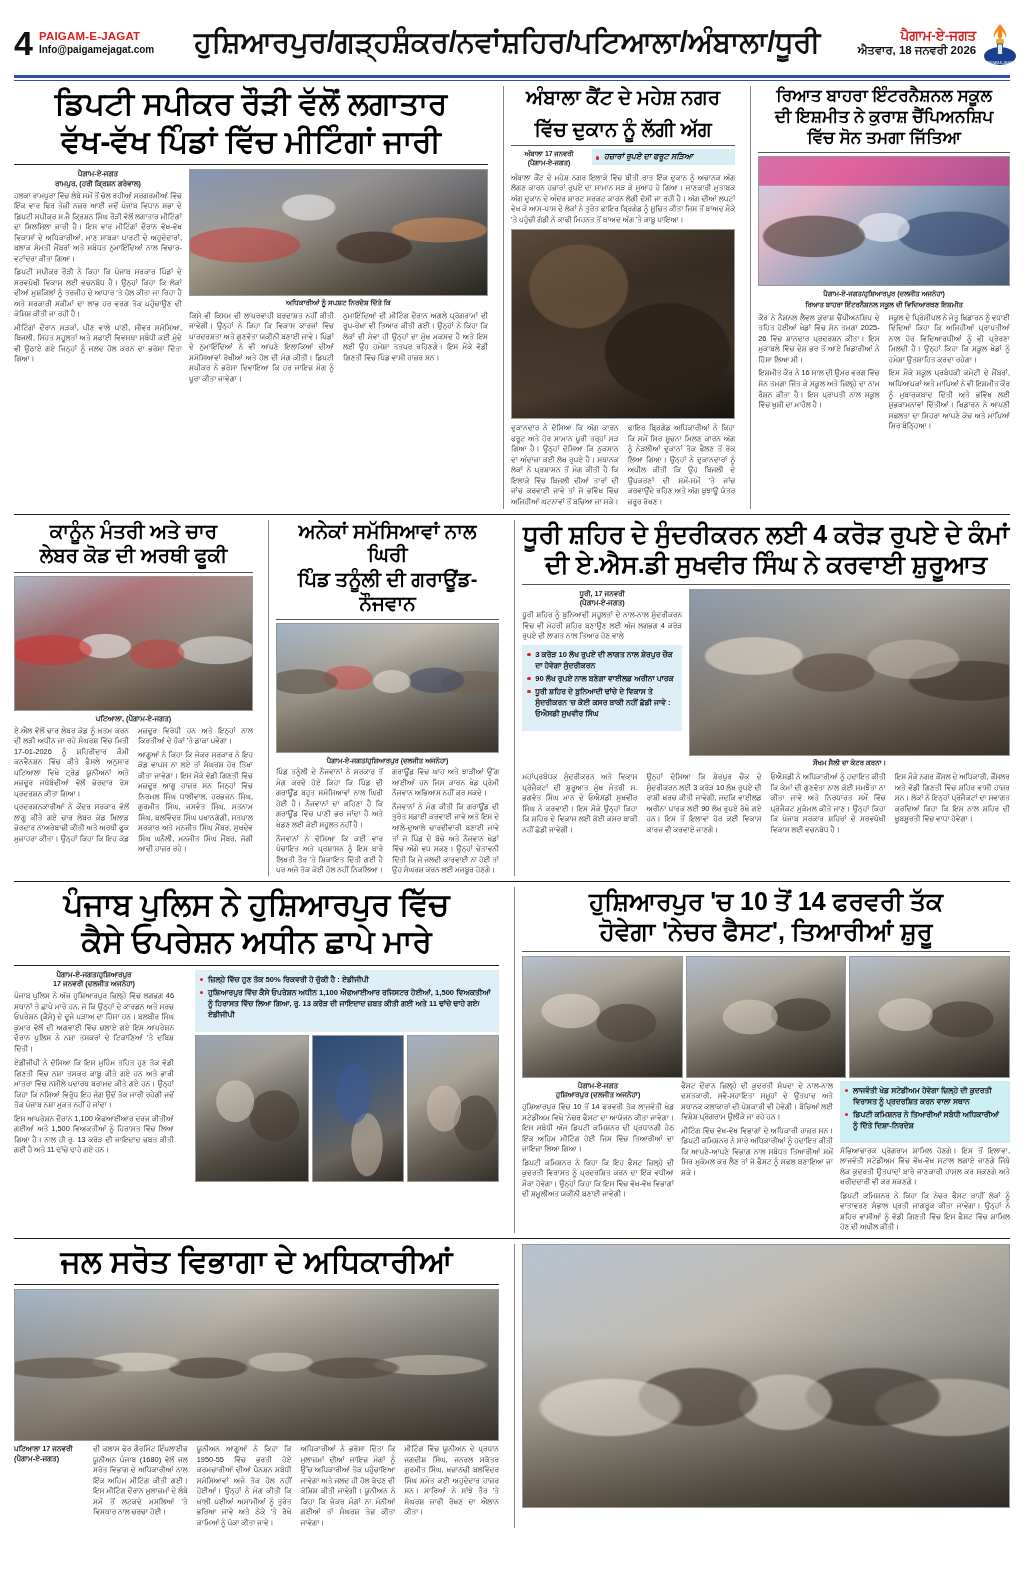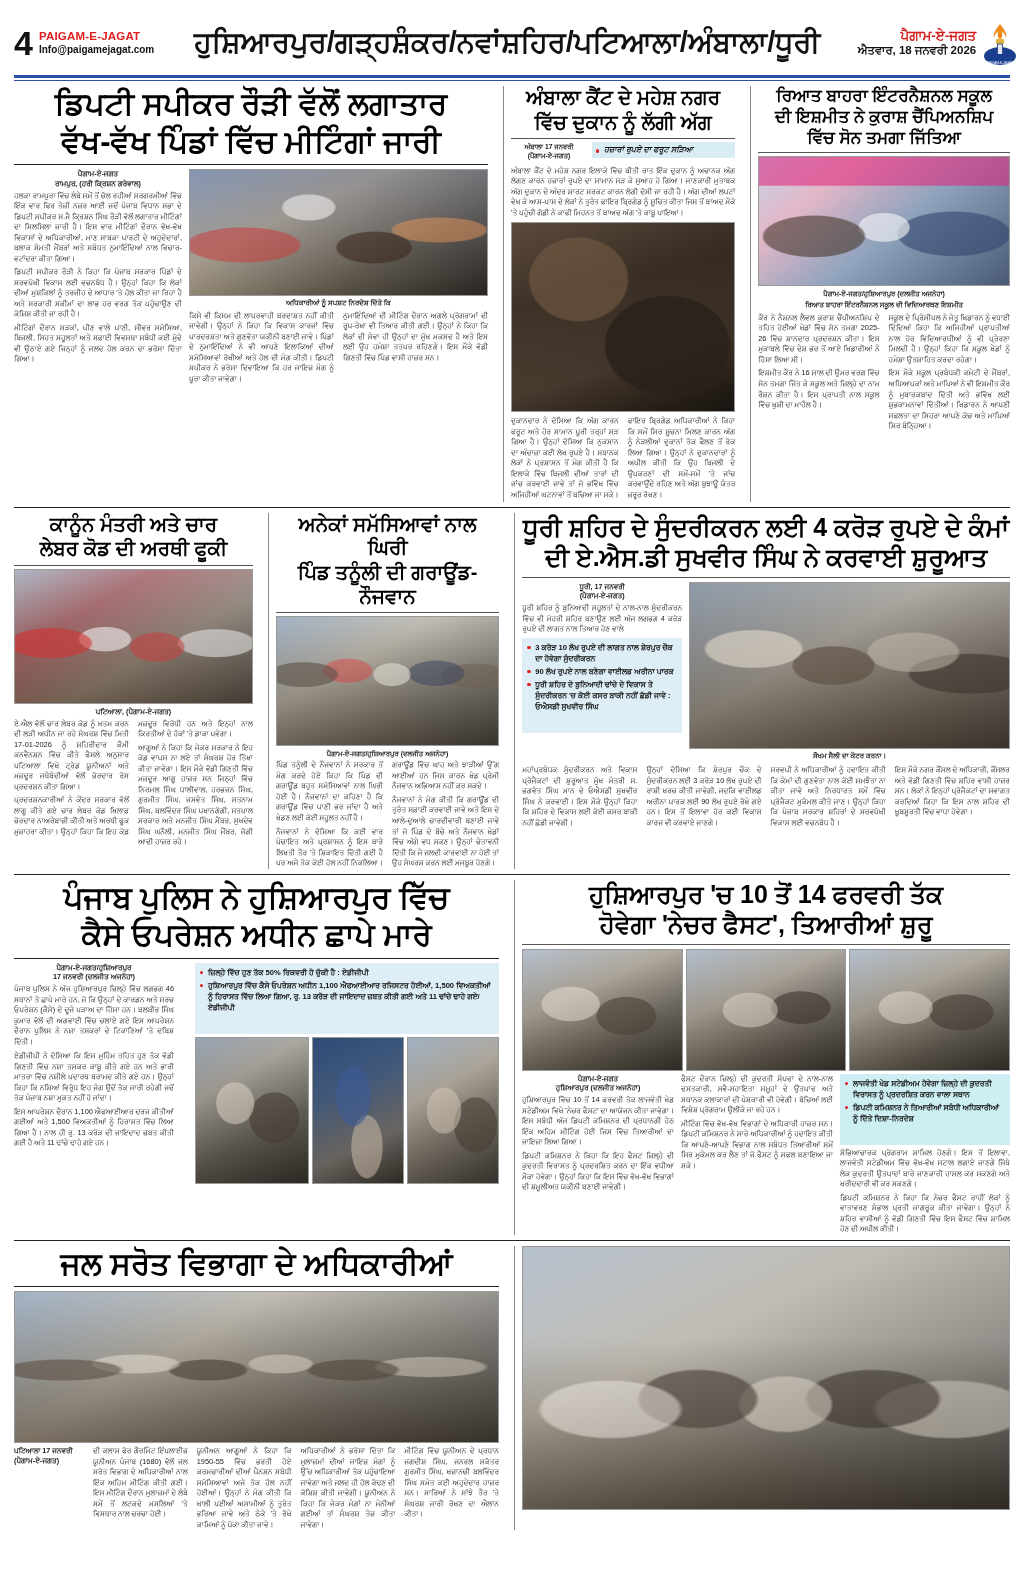--- a/index.html
+++ b/index.html
@@ -139,21 +139,21 @@
   }
   .photo {
     background: #b9b9b9;
     position: relative;
     overflow: hidden;
     border: 0.5px solid #999;
   }
 
   .bulletbox {
     background: #ddeef6;
-    padding: 4px 5px 21px 4px;
+    padding: 4px 5px 12px 4px;
     margin: 3px 0;
   }
   .bulletbox.cyan { background: #cdeef2; }
   .bulletbox ul { margin: 0; padding: 0; list-style: none; }
   .bulletbox li {
     position: relative;
     padding-left: 9px;
     font-size: 7.6px;
     line-height: 1.45;
     font-weight: bold;
@@ -268,21 +268,21 @@
           <div class="cols2">
             <div class="body-txt">ਕਿਸੇ ਵੀ ਕਿਸਮ ਦੀ ਲਾਪਰਵਾਹੀ ਬਰਦਾਸ਼ਤ ਨਹੀਂ ਕੀਤੀ ਜਾਵੇਗੀ। ਉਨ੍ਹਾਂ ਨੇ ਕਿਹਾ ਕਿ ਵਿਕਾਸ ਕਾਰਜਾਂ ਵਿੱਚ ਪਾਰਦਰਸ਼ਤਾ ਅਤੇ ਗੁਣਵੱਤਾ ਯਕੀਨੀ ਬਣਾਈ ਜਾਵੇ। ਪਿੰਡਾਂ ਦੇ ਨੁਮਾਇੰਦਿਆਂ ਨੇ ਵੀ ਆਪਣੇ ਇਲਾਕਿਆਂ ਦੀਆਂ ਸਮੱਸਿਆਵਾਂ ਰੱਖੀਆਂ ਅਤੇ ਹੱਲ ਦੀ ਮੰਗ ਕੀਤੀ। ਡਿਪਟੀ ਸਪੀਕਰ ਨੇ ਭਰੋਸਾ ਦਿਵਾਇਆ ਕਿ ਹਰ ਜਾਇਜ਼ ਮੰਗ ਨੂੰ ਪੂਰਾ ਕੀਤਾ ਜਾਵੇਗਾ।</div>
             <div class="body-txt" style="margin-top:3px;">ਨੁਮਾਇੰਦਿਆਂ ਦੀ ਮੀਟਿੰਗ ਦੌਰਾਨ ਅਗਲੇ ਪ੍ਰੋਗਰਾਮਾਂ ਦੀ ਰੂਪ-ਰੇਖਾ ਵੀ ਤਿਆਰ ਕੀਤੀ ਗਈ। ਉਨ੍ਹਾਂ ਨੇ ਕਿਹਾ ਕਿ ਲੋਕਾਂ ਦੀ ਸੇਵਾ ਹੀ ਉਨ੍ਹਾਂ ਦਾ ਮੁੱਖ ਮਕਸਦ ਹੈ ਅਤੇ ਇਸ ਲਈ ਉਹ ਹਮੇਸ਼ਾ ਤਤਪਰ ਰਹਿਣਗੇ। ਇਸ ਮੌਕੇ ਵੱਡੀ ਗਿਣਤੀ ਵਿੱਚ ਪਿੰਡ ਵਾਸੀ ਹਾਜ਼ਰ ਸਨ।</div>
           </div>
         </div>
       </div>
     </div>
 
     <div class="col vline" style="width:243px; padding:0 7px;">
       <div class="hl hl-md">ਅੰਬਾਲਾ ਕੈਂਟ ਦੇ ਮਹੇਸ਼ ਨਗਰ</div>
-      <div class="hl hl-md" style="margin-top:1px;">ਵਿੱਚ ਦੁਕਾਨ ਨੂੰ ਲੱਗੀ ਅੱਗ</div>
+      <div class="hl hl-md" style="margin-top:8px;">ਵਿੱਚ ਦੁਕਾਨ ਨੂੰ ਲੱਗੀ ਅੱਗ</div>
       <div class="rule-h-thin" style="margin:4px 0 3px;"></div>
 
       <div style="display:flex; gap:5px; align-items:flex-start;">
         <div class="byline" style="white-space:pre-line; width:76px; flex:none; font-size:6.8px;">ਅੰਬਾਲਾ 17 ਜਨਵਰੀ
 (ਪੈਗਾਮ-ਏ-ਜਗਤ)</div>
         <div class="inline-strip" style="flex:1;">ਹਜ਼ਾਰਾਂ ਰੁਪਏ ਦਾ ਫਰੂਟ ਸੜਿਆ</div>
       </div>
 
       <div class="body-txt" style="margin-top:3px;">ਅੰਬਾਲਾ ਕੈਂਟ ਦੇ ਮਹੇਸ਼ ਨਗਰ ਇਲਾਕੇ ਵਿੱਚ ਬੀਤੀ ਰਾਤ ਇੱਕ ਦੁਕਾਨ ਨੂੰ ਅਚਾਨਕ ਅੱਗ ਲੱਗਣ ਕਾਰਨ ਹਜ਼ਾਰਾਂ ਰੁਪਏ ਦਾ ਸਾਮਾਨ ਸੜ ਕੇ ਸੁਆਹ ਹੋ ਗਿਆ। ਜਾਣਕਾਰੀ ਮੁਤਾਬਕ ਅੱਗ ਦੁਕਾਨ ਦੇ ਅੰਦਰ ਸ਼ਾਰਟ ਸਰਕਟ ਕਾਰਨ ਲੱਗੀ ਦੱਸੀ ਜਾ ਰਹੀ ਹੈ। ਅੱਗ ਦੀਆਂ ਲਪਟਾਂ ਵੇਖ ਕੇ ਆਸ-ਪਾਸ ਦੇ ਲੋਕਾਂ ਨੇ ਤੁਰੰਤ ਫਾਇਰ ਬ੍ਰਿਗੇਡ ਨੂੰ ਸੂਚਿਤ ਕੀਤਾ ਜਿਸ ਤੋਂ ਬਾਅਦ ਮੌਕੇ 'ਤੇ ਪਹੁੰਚੀ ਗੱਡੀ ਨੇ ਕਾਫੀ ਮਿਹਨਤ ਤੋਂ ਬਾਅਦ ਅੱਗ 'ਤੇ ਕਾਬੂ ਪਾਇਆ।</div>
 
@@ -395,21 +395,21 @@
                radial-gradient(ellipse at 88% 55%, rgba(60,52,44,.6) 0 15%, transparent 16%),
                linear-gradient(180deg, rgba(150,160,172,.4), rgba(45,40,34,.55));"></div>
           </div>
           <div class="caption">ਸੌਖਮ ਸੈਲੀ ਦਾ ਕੰਟਰ ਕਰਨਾ।</div>
         </div>
       </div>
 
       <div class="cols4" style="margin-top:2px;">
         <div class="body-txt">ਮਹਾਂਪ੍ਰਬੰਧਕ ਸੁੰਦਰੀਕਰਨ ਅਤੇ ਵਿਕਾਸ ਪ੍ਰੋਜੈਕਟਾਂ ਦੀ ਸ਼ੁਰੂਆਤ ਮੁੱਖ ਮੰਤਰੀ ਸ. ਭਗਵੰਤ ਸਿੰਘ ਮਾਨ ਦੇ ਓਐਸਡੀ ਸੁਖਵੀਰ ਸਿੰਘ ਨੇ ਕਰਵਾਈ। ਇਸ ਮੌਕੇ ਉਨ੍ਹਾਂ ਕਿਹਾ ਕਿ ਸ਼ਹਿਰ ਦੇ ਵਿਕਾਸ ਲਈ ਕੋਈ ਕਸਰ ਬਾਕੀ ਨਹੀਂ ਛੱਡੀ ਜਾਵੇਗੀ।</div>
         <div class="body-txt" style="margin-top:3px;">ਉਨ੍ਹਾਂ ਦੱਸਿਆ ਕਿ ਸ਼ੇਰਪੁਰ ਚੌਕ ਦੇ ਸੁੰਦਰੀਕਰਨ ਲਈ 3 ਕਰੋੜ 10 ਲੱਖ ਰੁਪਏ ਦੀ ਰਾਸ਼ੀ ਖਰਚ ਕੀਤੀ ਜਾਵੇਗੀ, ਜਦਕਿ ਵਾਈਲਡ ਅਰੀਨਾ ਪਾਰਕ ਲਈ 90 ਲੱਖ ਰੁਪਏ ਰੱਖੇ ਗਏ ਹਨ। ਇਸ ਤੋਂ ਇਲਾਵਾ ਹੋਰ ਕਈ ਵਿਕਾਸ ਕਾਰਜ ਵੀ ਕਰਵਾਏ ਜਾਣਗੇ।</div>
-        <div class="body-txt" style="margin-top:3px;">ਸਰਵਪੀ ਨੇ ਅਧਿਕਾਰੀਆਂ ਨੂੰ ਹਦਾਇਤ ਕੀਤੀ ਕਿ ਕੰਮਾਂ ਦੀ ਗੁਣਵੱਤਾ ਨਾਲ ਕੋਈ ਸਮਝੌਤਾ ਨਾ ਕੀਤਾ ਜਾਵੇ ਅਤੇ ਨਿਰਧਾਰਤ ਸਮੇਂ ਵਿੱਚ ਪ੍ਰੋਜੈਕਟ ਮੁਕੰਮਲ ਕੀਤੇ ਜਾਣ। ਉਨ੍ਹਾਂ ਕਿਹਾ ਕਿ ਪੰਜਾਬ ਸਰਕਾਰ ਸ਼ਹਿਰਾਂ ਦੇ ਸਰਵਪੱਖੀ ਵਿਕਾਸ ਲਈ ਵਚਨਬੱਧ ਹੈ।</div>
+        <div class="body-txt" style="margin-top:3px;">ਓਐਸਡੀ ਨੇ ਅਧਿਕਾਰੀਆਂ ਨੂੰ ਹਦਾਇਤ ਕੀਤੀ ਕਿ ਕੰਮਾਂ ਦੀ ਗੁਣਵੱਤਾ ਨਾਲ ਕੋਈ ਸਮਝੌਤਾ ਨਾ ਕੀਤਾ ਜਾਵੇ ਅਤੇ ਨਿਰਧਾਰਤ ਸਮੇਂ ਵਿੱਚ ਪ੍ਰੋਜੈਕਟ ਮੁਕੰਮਲ ਕੀਤੇ ਜਾਣ। ਉਨ੍ਹਾਂ ਕਿਹਾ ਕਿ ਪੰਜਾਬ ਸਰਕਾਰ ਸ਼ਹਿਰਾਂ ਦੇ ਸਰਵਪੱਖੀ ਵਿਕਾਸ ਲਈ ਵਚਨਬੱਧ ਹੈ।</div>
         <div class="body-txt" style="margin-top:3px;">ਇਸ ਮੌਕੇ ਨਗਰ ਕੌਂਸਲ ਦੇ ਅਧਿਕਾਰੀ, ਕੌਂਸਲਰ ਅਤੇ ਵੱਡੀ ਗਿਣਤੀ ਵਿੱਚ ਸ਼ਹਿਰ ਵਾਸੀ ਹਾਜ਼ਰ ਸਨ। ਲੋਕਾਂ ਨੇ ਇਨ੍ਹਾਂ ਪ੍ਰੋਜੈਕਟਾਂ ਦਾ ਸਵਾਗਤ ਕਰਦਿਆਂ ਕਿਹਾ ਕਿ ਇਸ ਨਾਲ ਸ਼ਹਿਰ ਦੀ ਖੂਬਸੂਰਤੀ ਵਿੱਚ ਵਾਧਾ ਹੋਵੇਗਾ।</div>
       </div>
     </div>
   </div>
 
   <div class="rule-h" style="margin:5px 0 5px;"></div>
 
   <div class="main-grid">
 
     <div class="col" style="width:496px; padding-right:7px;">

